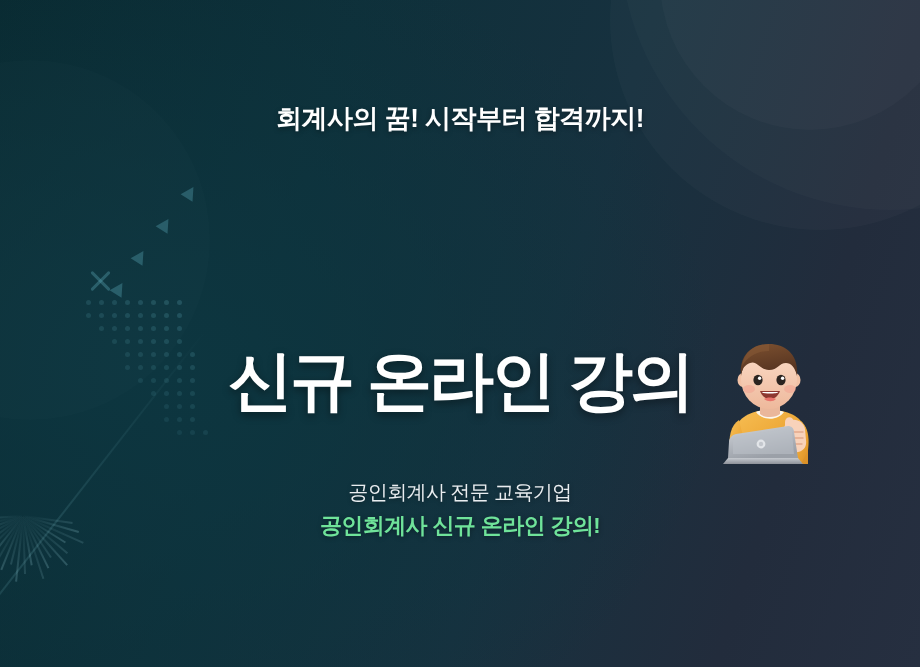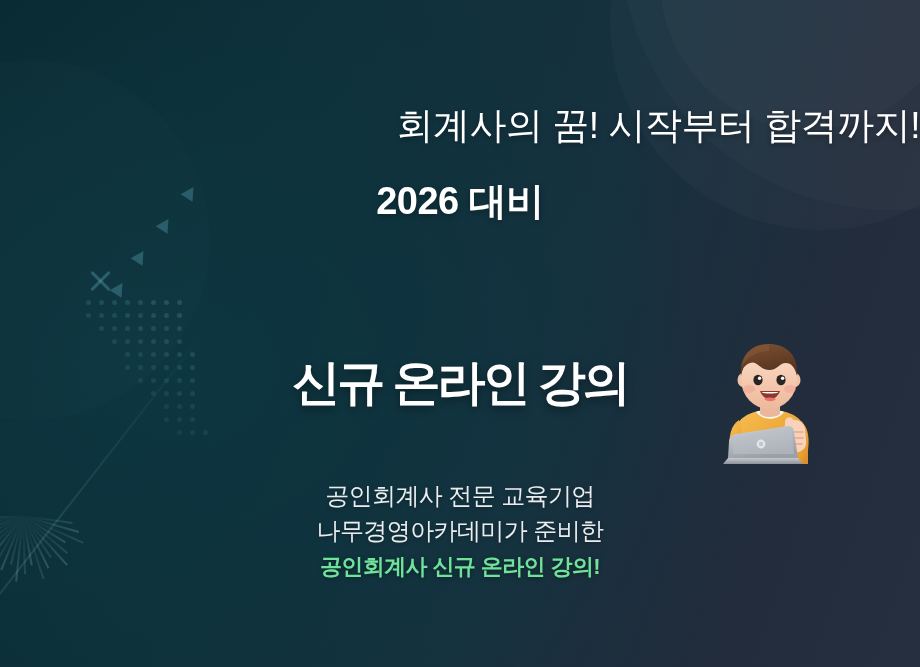--- a/index.html
+++ b/index.html
@@ -96,25 +96,24 @@
   
   .content {
     position:relative;
     width:100%; height:100%;
     text-align:center;
     z-index:5;
   }
 
   .eyebrow {
     position:absolute; left:0; right:0; top:101px;
-    font-size:37px; font-weight:normal;
+    font-size:26px; font-weight:bold;
     letter-spacing:-0.5px;
     color:#ffffff;
     text-shadow:0 2px 5px rgba(0,0,0,0.35);
-    text-align:right;
   }
 
   .year-line {
     position:absolute; left:0; right:0; top:176px;
     font-size:38px; font-weight:bold;
     letter-spacing:-0.5px;
     color:#ffffff;
     text-shadow:0 2px 6px rgba(0,0,0,0.35);
   }
 
@@ -125,35 +124,35 @@
     line-height:1.0;
     background:linear-gradient(90deg, #2e9be8 0%, #3aa7dd 22%, #53bcc6 48%, #6cd6ae 74%, #82e8a6 100%);
     -webkit-background-clip:text;
     background-clip:text;
     -webkit-text-fill-color:transparent;
     color:#5bbfc4;
     filter:drop-shadow(0 3px 7px rgba(0,0,0,0.42));
   }
 
   .headline2 {
-    position:absolute; left:0; right:0; top:359px;
-    font-size:48px; font-weight:bold;
+    position:absolute; left:0; right:0; top:348px;
+    font-size:65px; font-weight:bold;
     letter-spacing:-3px;
     line-height:1.0;
     color:#ffffff;
     text-shadow:0 3px 8px rgba(0,0,0,0.42);
   }
 
   .footer-block {
     position:absolute; left:0; right:0; top:478px;
     line-height:1.46;
   }
   .footer-line {
     display:block;
-    font-size:24px;
+    font-size:20px;
     letter-spacing:-0.6px;
     color:#e9edf0;
     text-shadow:0 1px 4px rgba(0,0,0,0.35);
   }
   .footer-line.accent {
     font-weight:bold;
     color:#6fe39a;
     font-size:22px;
     margin-top:3px;
     text-shadow:0 1px 5px rgba(0,0,0,0.4);
@@ -272,28 +271,26 @@
       <i style="transform: rotate(62deg); height: 50px; opacity: 0.55;"></i>
       <i style="transform: rotate(70deg); height: 58px; opacity: 0.8;"></i>
       <i style="transform: rotate(78deg); height: 66px; opacity: 0.55;"></i>
       <i style="transform: rotate(86deg); height: 50px; opacity: 0.8;"></i>
     </div>
 
   <div class="content">
 
     <div class="eyebrow">회계사의 꿈! 시작부터 합격까지!</div>
 
-    <div class="year-line">2026 대비</div>
 
 
     <div class="headline2">신규 온라인 강의</div>
 
     <div class="footer-block">
       <span class="footer-line">공인회계사 전문 교육기업</span>
-      <span class="footer-line">나무경영아카데미가 준비한</span>
       <span class="footer-line accent">공인회계사 신규 온라인 강의!</span>
     </div>
   </div>
 
   <div class="character">
     <svg viewBox="0 0 126 128" width="126" height="128" xmlns="http://www.w3.org/2000/svg">
       <defs>
         <linearGradient id="shirtG" x1="0" y1="0" x2="1" y2="1">
           <stop offset="0%" stop-color="#f7bf55"></stop>
           <stop offset="55%" stop-color="#eda736"></stop>

